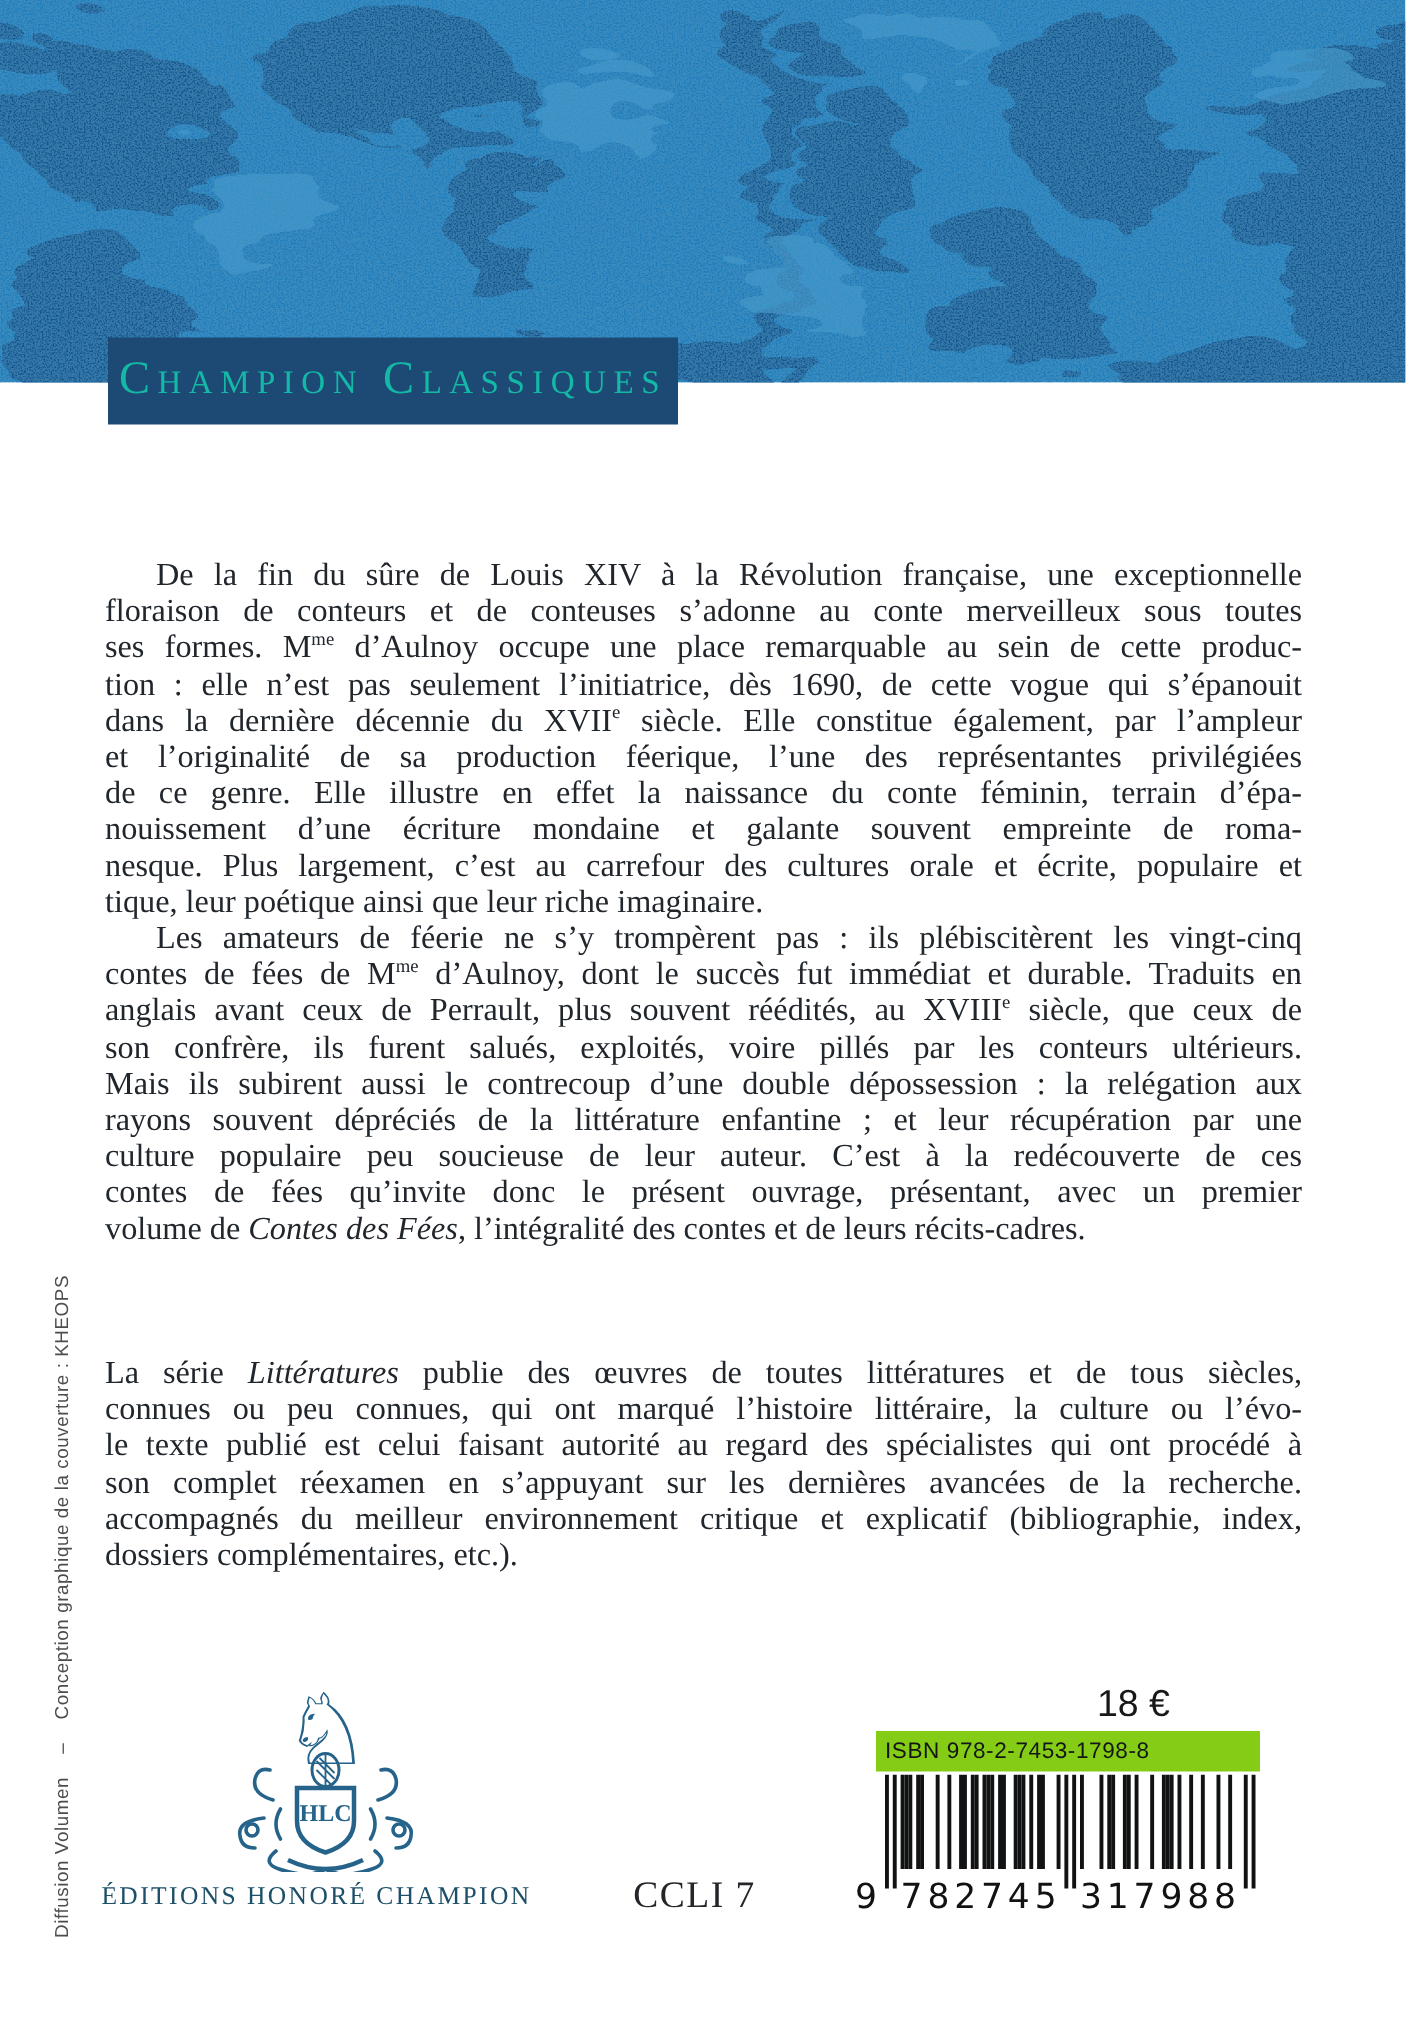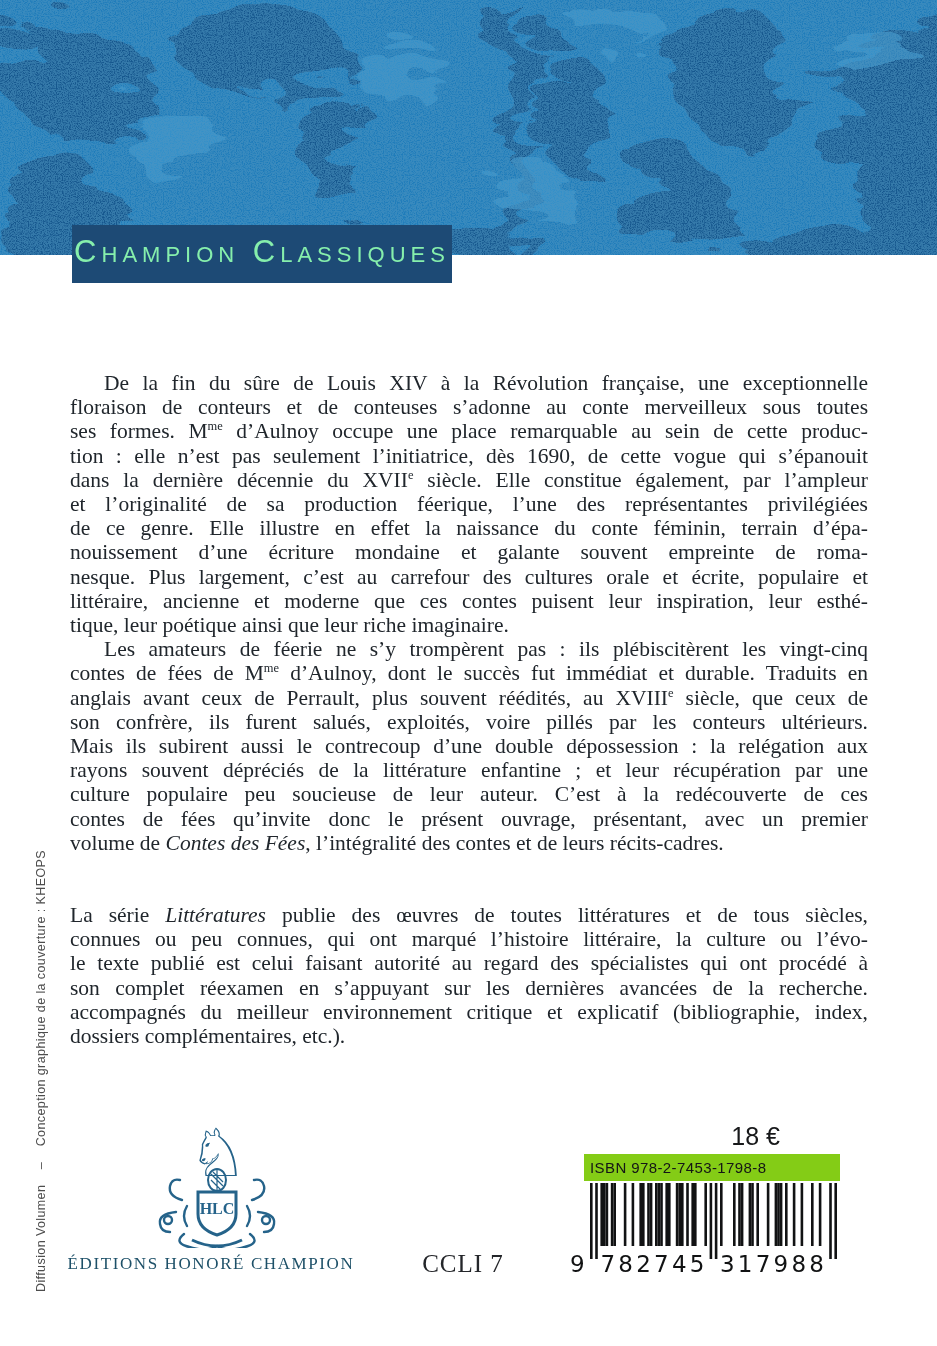--- a/index.html
+++ b/index.html
@@ -11,23 +11,23 @@
 
   
   .marble { position:absolute; left:0; top:0; width:937px; height:255px; }
 
   
   .banner {
     position:absolute; left:72px; top:225px; width:380px; height:58px;
     background:#1d4a75; display:flex; align-items:center; justify-content:center;
   }
   .banner-label {
-    font-family:Liberation Sans, sans-serif;
+    font-family:Liberation Serif, serif;
     font-variant:small-caps; font-size:31px; letter-spacing:5px;
-    color:#86efac; white-space:nowrap; padding-bottom:4px;
+    color:#14b8a6; white-space:nowrap; padding-bottom:4px;
   }
 
   
   .bodytext {
     position:absolute; left:70px; width:798px;
     font-size:21.5px; line-height:24.2px; color:#20262c;
   }
   #blurb  { top:371px; }
   #series { top:903px; }
   .tline { text-align:justify; text-align-last:justify; }
@@ -120,21 +120,20 @@
     <div class="para para-indent">
         <div class="tline tfirst">De la fin du sûre de Louis XIV à la Révolution française, une exceptionnelle</div>
         <div class="tline">floraison de conteurs et de conteuses s’adonne au conte merveilleux sous toutes</div>
         <div class="tline">ses formes. M<sup>me</sup> d’Aulnoy occupe une place remarquable au sein de cette produc-</div>
         <div class="tline">tion : elle n’est pas seulement l’initiatrice, dès 1690, de cette vogue qui s’épanouit</div>
         <div class="tline">dans la dernière décennie du XVII<sup>e</sup> siècle. Elle constitue également, par l’ampleur</div>
         <div class="tline">et l’originalité de sa production féerique, l’une des représentantes privilégiées</div>
         <div class="tline">de ce genre. Elle illustre en effet la naissance du conte féminin, terrain d’épa-</div>
         <div class="tline">nouissement d’une écriture mondaine et galante souvent empreinte de roma-</div>
         <div class="tline">nesque. Plus largement, c’est au carrefour des cultures orale et écrite, populaire et</div>
-        <div class="tline">littéraire, ancienne et moderne que ces contes puisent leur inspiration, leur esthé-</div>
         <div class="tline tlast">tique, leur poétique ainsi que leur riche imaginaire.</div>
       </div>
     <div class="para para-indent">
         <div class="tline tfirst">Les amateurs de féerie ne s’y trompèrent pas : ils plébiscitèrent les vingt-cinq</div>
         <div class="tline">contes de fées de M<sup>me</sup> d’Aulnoy, dont le succès fut immédiat et durable. Traduits en</div>
         <div class="tline">anglais avant ceux de Perrault, plus souvent réédités, au XVIII<sup>e</sup> siècle, que ceux de</div>
         <div class="tline">son confrère, ils furent salués, exploités, voire pillés par les conteurs ultérieurs.</div>
         <div class="tline">Mais ils subirent aussi le contrecoup d’une double dépossession : la relégation aux</div>
         <div class="tline">rayons souvent dépréciés de la littérature enfantine ; et leur récupération par une</div>
         <div class="tline">culture populaire peu soucieuse de leur auteur. C’est à la redécouverte de ces</div>

